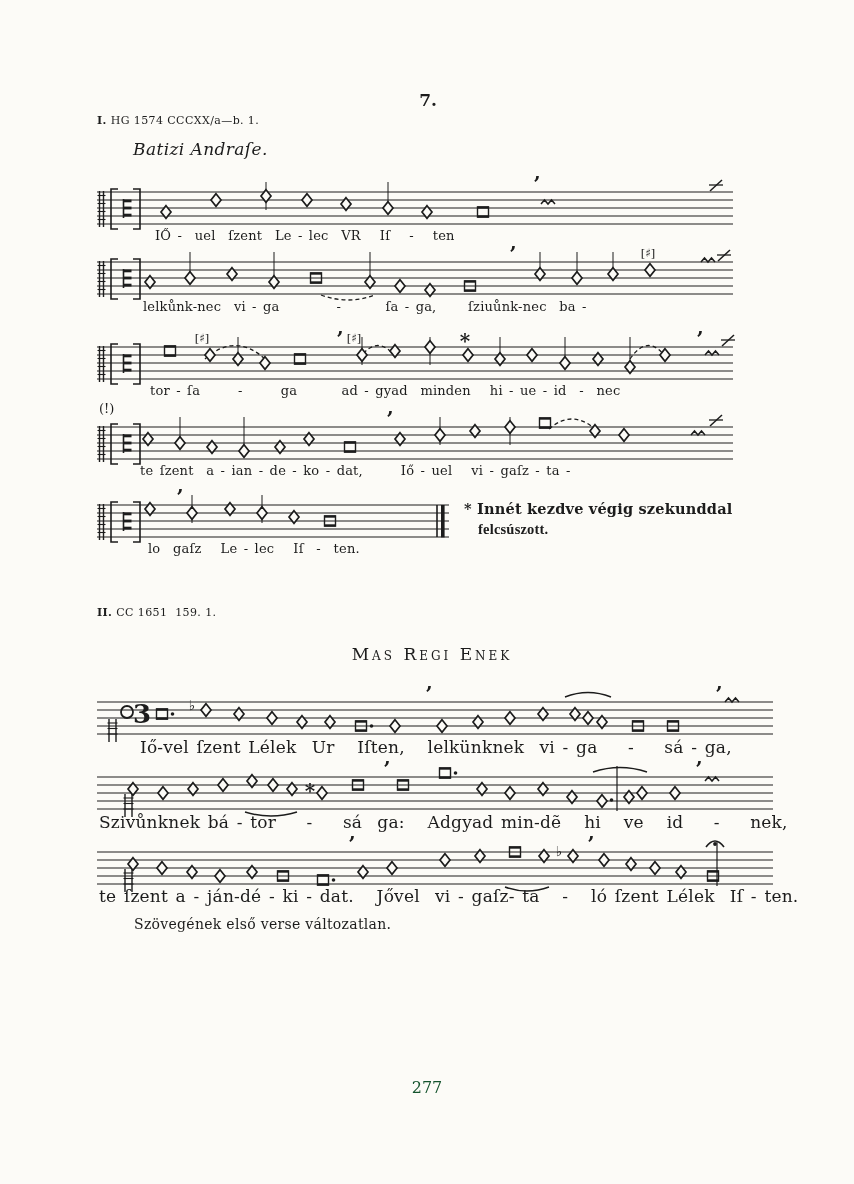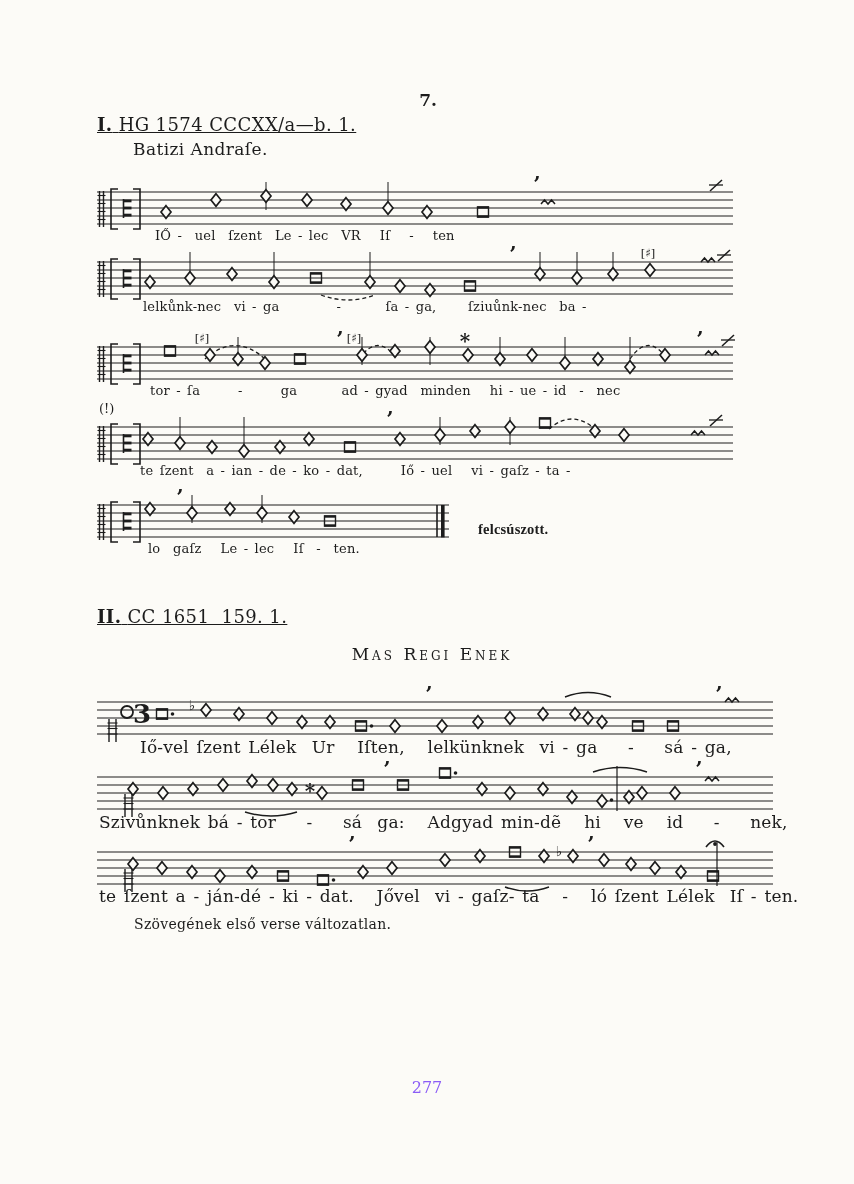--- a/index.html
+++ b/index.html
@@ -3,31 +3,31 @@
 <meta charset="utf-8">
 <style>
   html,body{margin:0;padding:0;}
   body{
     width:854px;height:1184px;position:relative;
     background:#fcfbf7;overflow:hidden;
     font-family:"DejaVu Serif","Liberation Serif",serif;
     color:#1c1c1c;
   }
   .abs{position:absolute;}
-  .h1{font-size:18px;letter-spacing:.4px;white-space:pre;text-decoration:underline;}
+  .h1{font-size:11px;letter-spacing:.4px;white-space:pre;}
   .h1 b{font-weight:bold;}
-  .attrib{font-size:17px;letter-spacing:.4px;}
+  .attrib{font-style:italic;font-size:17px;letter-spacing:.4px;}
   .pgnum-top{font-weight:bold;font-size:17px;text-align:center;width:60px;}
   .lyric{font-size:13px;white-space:pre;letter-spacing:.2px;word-spacing:2px;}
   .lyric2{font-size:17px;white-space:pre;letter-spacing:.2px;word-spacing:2px;}
   .excl{font-size:13px;}
   .footnote{font-size:14.5px;font-weight:600;line-height:20px;white-space:pre;letter-spacing:.2px;}
   .songtitle{font-variant:small-caps;font-size:17px;letter-spacing:3px;text-align:center;width:300px;}
   .closing{font-size:14px;letter-spacing:.3px;}
-  .pgnum-bottom{font-size:16px;color:#8b5cf6;text-align:center;width:854px;}
+  .pgnum-bottom{font-size:16px;color:#14532d;text-align:center;width:854px;}
   svg.staff{display:block;}
 </style>
 </head>
 <body>
 
 <div class="abs pgnum-top" style="left:398px;top:90px;">7.</div>
 
 <div class="abs h1" style="left:97px;top:114px;"><b>I.</b><span> </span><span>HG 1574 CCCXX/a—b. 1.</span></div>
 
 <div class="abs attrib" style="left:133px;top:139px;">Batizi Andraſe.</div>
@@ -261,21 +261,21 @@
     <polygon points="197,21.7 202,28 197,34.3 192,28" fill="#fcfbf7" stroke="#1c1c1c" stroke-width="1.7"></polygon>
     <line x1="227.5" y1="27.4" x2="238.5" y2="27.4" stroke="#1c1c1c" stroke-width="2.6"></line>
     <line x1="227.5" y1="36.6" x2="238.5" y2="36.6" stroke="#1c1c1c" stroke-width="2.6"></line>
     <line x1="227.5" y1="26.2" x2="227.5" y2="37.8" stroke="#1c1c1c" stroke-width="1.4"></line>
     <line x1="238.5" y1="26.2" x2="238.5" y2="37.8" stroke="#1c1c1c" stroke-width="1.4"></line>
     <line x1="340" y1="16" x2="340" y2="48" stroke="#1c1c1c" stroke-width="1.6"></line>
     <rect x="344" y="16" width="3.6" height="32.4" fill="#1c1c1c"></rect>
   </svg>
 <div class="abs lyric" style="left:148px;top:541px;">lo  gaſz   Le - lec   Iſ  -  ten.</div>
 
-<div class="abs footnote" style="left:464px;top:499px;"><br><span style="padding-left:14px;font-family:Liberation Serif, serif;">felcsúszott.</span></div>
+<div class="abs footnote" style="left:464px;top:499px;"><span>* Innét kezdve végig szekunddal</span><br><span style="padding-left:14px;font-family:Liberation Serif, serif;">felcsúszott.</span></div>
 
 <div class="abs h1" style="left:97px;top:606px;text-align:center;"><b>II.</b><span> </span><span>CC 1651  159. 1.</span></div>
 
 <div class="abs songtitle" style="left:282px;top:644px;">Mas Regi Enek</div>
 
 <svg class="staff abs" style="left:97px;top:686px;" width="690" height="62">
     <line x1="0" y1="16" x2="676" y2="16" stroke="#1c1c1c" stroke-width="1.1"></line>
     <line x1="0" y1="24" x2="676" y2="24" stroke="#1c1c1c" stroke-width="1.1"></line>
     <line x1="0" y1="32" x2="676" y2="32" stroke="#1c1c1c" stroke-width="1.1"></line>
     <line x1="0" y1="40" x2="676" y2="40" stroke="#1c1c1c" stroke-width="1.1"></line>

